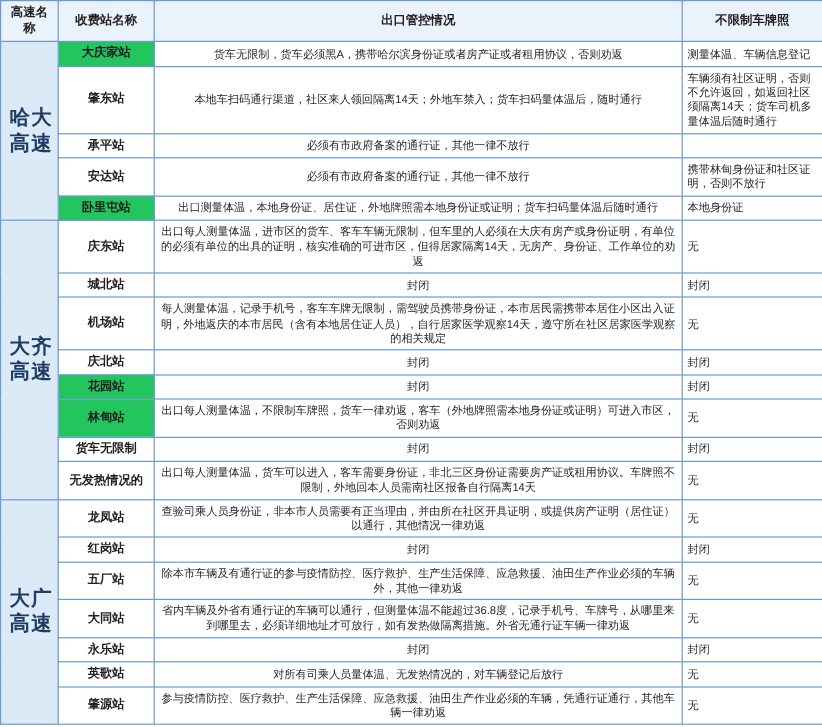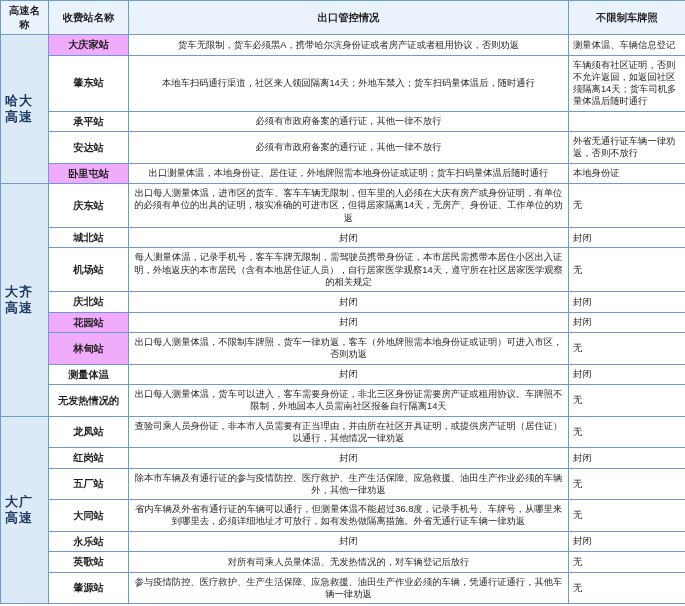--- a/index.html
+++ b/index.html
@@ -42,39 +42,39 @@
     padding: 6px 2px;
     color: #231f20;
   }
   col.c-group { width: 48px; }
   col.c-station { width: 80px; }
   col.c-exit { width: 440px; }
   col.c-entry { width: 117px; }
 
   td.group-cell {
     background: #dceaf7;
-    text-align: left;
+    text-align: right;
     font-weight: bold;
-    font-size: 13px;
+    font-size: 17px;
     letter-spacing: 1px;
     color: #1f3c63;
     padding: 2px;
   }
   td.group-cell .vtext {
     display: inline-block;
     line-height: 1.25;
   }
   td.station {
     text-align: center;
     font-weight: bold;
     font-size: 10.2px;
     color: #231f20;
   }
   td.station.hl {
-    background: #f0abfc;
+    background: #22c55e;
   }
   td.exit {
     text-align: center;
     font-size: 9.3px;
     color: #231f20;
   }
   td.exit.center {
     text-align: center;
   }
   td.entry {
@@ -115,21 +115,21 @@
           <td class="entry">车辆须有社区证明，否则不允许返回，如返回社区须隔离14天；货车司机多量体温后随时通行</td>
         </tr>
         <tr>
           <td class="station">承平站</td>
           <td class="exit">必须有市政府备案的通行证，其他一律不放行</td>
           <td class="entry"></td>
         </tr>
         <tr>
           <td class="station">安达站</td>
           <td class="exit">必须有市政府备案的通行证，其他一律不放行</td>
-          <td class="entry">外省无通行证车辆一律劝返，否则不放行</td>
+          <td class="entry">携带林甸身份证和社区证明，否则不放行</td>
         </tr>
         <tr>
           <td class="station hl">卧里屯站</td>
           <td class="exit">出口测量体温，本地身份证、居住证，外地牌照需本地身份证或证明；货车扫码量体温后随时通行</td>
           <td class="entry">本地身份证</td>
         </tr>
         <tr>
           <td class="group-cell" rowspan="8"><span class="vtext">大齐高速</span></td>
           <td class="station">庆东站</td>
           <td class="exit">出口每人测量体温，进市区的货车、客车车辆无限制，但车里的人必须在大庆有房产或身份证明，有单位的必须有单位的出具的证明，核实准确的可进市区，但得居家隔离14天，无房产、身份证、工作单位的劝返</td>
@@ -154,21 +154,21 @@
           <td class="station hl">花园站</td>
           <td class="exit center">封闭</td>
           <td class="entry">封闭</td>
         </tr>
         <tr>
           <td class="station hl">林甸站</td>
           <td class="exit">出口每人测量体温，不限制车牌照，货车一律劝返，客车（外地牌照需本地身份证或证明）可进入市区，否则劝返</td>
           <td class="entry">无</td>
         </tr>
         <tr>
-          <td class="station">测量体温</td>
+          <td class="station">货车无限制</td>
           <td class="exit center">封闭</td>
           <td class="entry">封闭</td>
         </tr>
         <tr>
           <td class="station">无发热情况的</td>
           <td class="exit">出口每人测量体温，货车可以进入，客车需要身份证，非北三区身份证需要房产证或租用协议。车牌照不限制，外地回本人员需南社区报备自行隔离14天</td>
           <td class="entry">无</td>
         </tr>
         <tr>
           <td class="group-cell" rowspan="7"><span class="vtext">大广高速</span></td>

